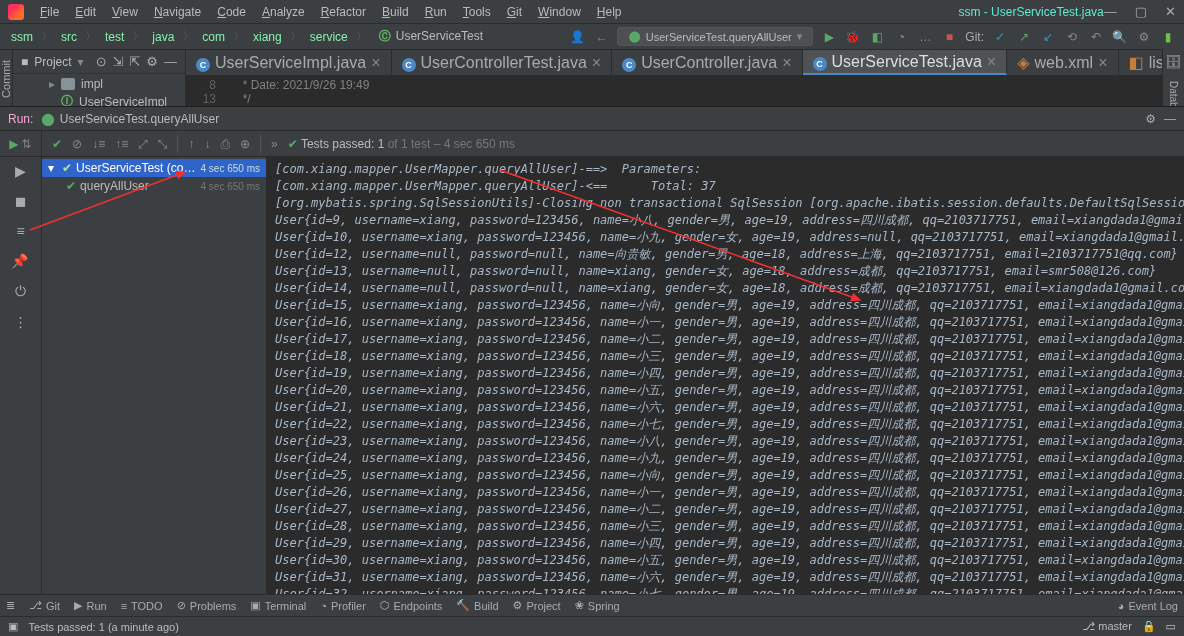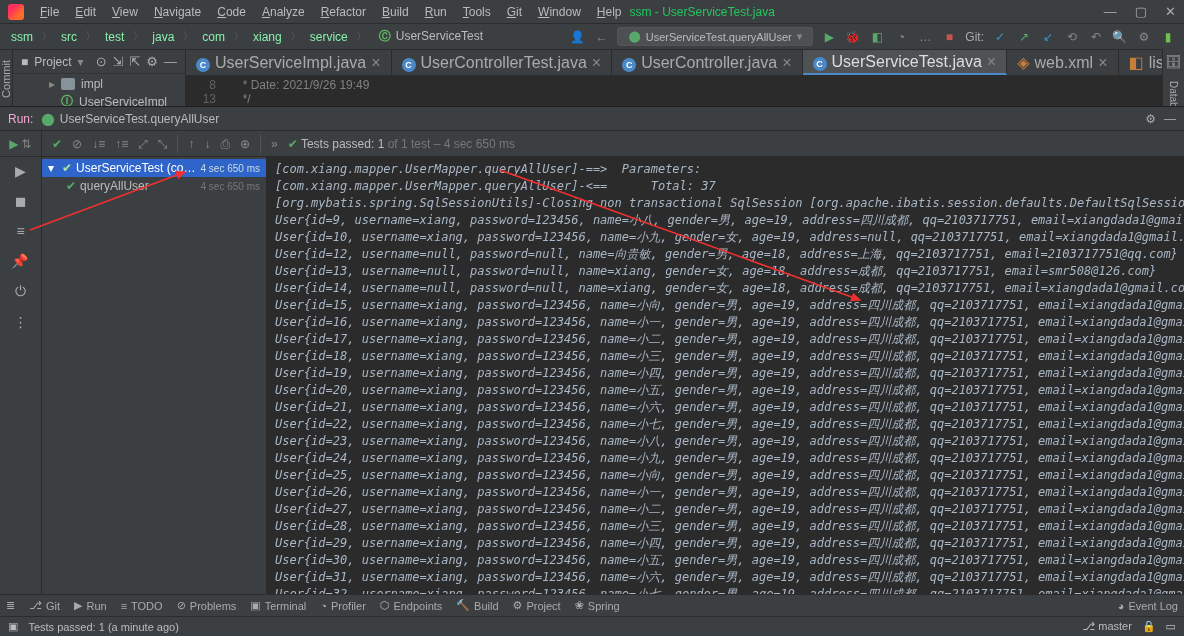--- a/index.html
+++ b/index.html
@@ -2,21 +2,21 @@
 <html><head>
 <meta charset="utf-8">
 <style>
 * { margin: 0; padding: 0; box-sizing: border-box; font-family: "Segoe UI", Arial, sans-serif; }
 body { background: #3c3f41; color: #bbbbbb; font-size: 12px; overflow: hidden; width: 1184px; height: 636px; position: relative; }
 
 .titlebar { height: 24px; background: #3c3f41; display: flex; align-items: center; padding: 8px 8px; border-bottom: 1px solid #2b2b2b; }
 .titlebar .logo { width: 16px; height: 16px; background: linear-gradient(135deg,#fe305c 30%,#ff6b2b 70%); border-radius: 3px; margin-right: 8px; }
 .titlebar .menu-item { padding: 0 8px; color: #bbbbbb; cursor: pointer; }
 .titlebar .menu-item u { text-decoration: underline; }
-.titlebar .title { flex: 1; text-align: left; color: #22c55e; }
+.titlebar .title { flex: 1; text-align: right; color: #5eead4; }
 .titlebar .win-controls { display: flex; gap: 18px; color: #aaa; font-size: 13px; }
 
 .navbar { height: 26px; background: #3c3f41; display: flex; align-items: center; padding: 0 8px; border-bottom: 1px solid #2b2b2b; }
 .breadcrumb { display: flex; align-items: center; gap: 2px; flex: 1; }
 .breadcrumb span { color: #86efac; padding: 0 3px; }
 .breadcrumb .sep { color: #666; }
 .breadcrumb .cls { color: #bbb; }
 .breadcrumb .cls-icon { color: #5eb95e; margin-right: 2px; font-weight: bold; }
 .toolbar-right { display: flex; align-items: center; gap: 8px; }
 .toolbar-right .config { background: #4c5052; border: 1px solid #555; padding: 2px 10px; border-radius: 3px; display: flex; align-items: center; gap: 5px; font-size: 11px; }

